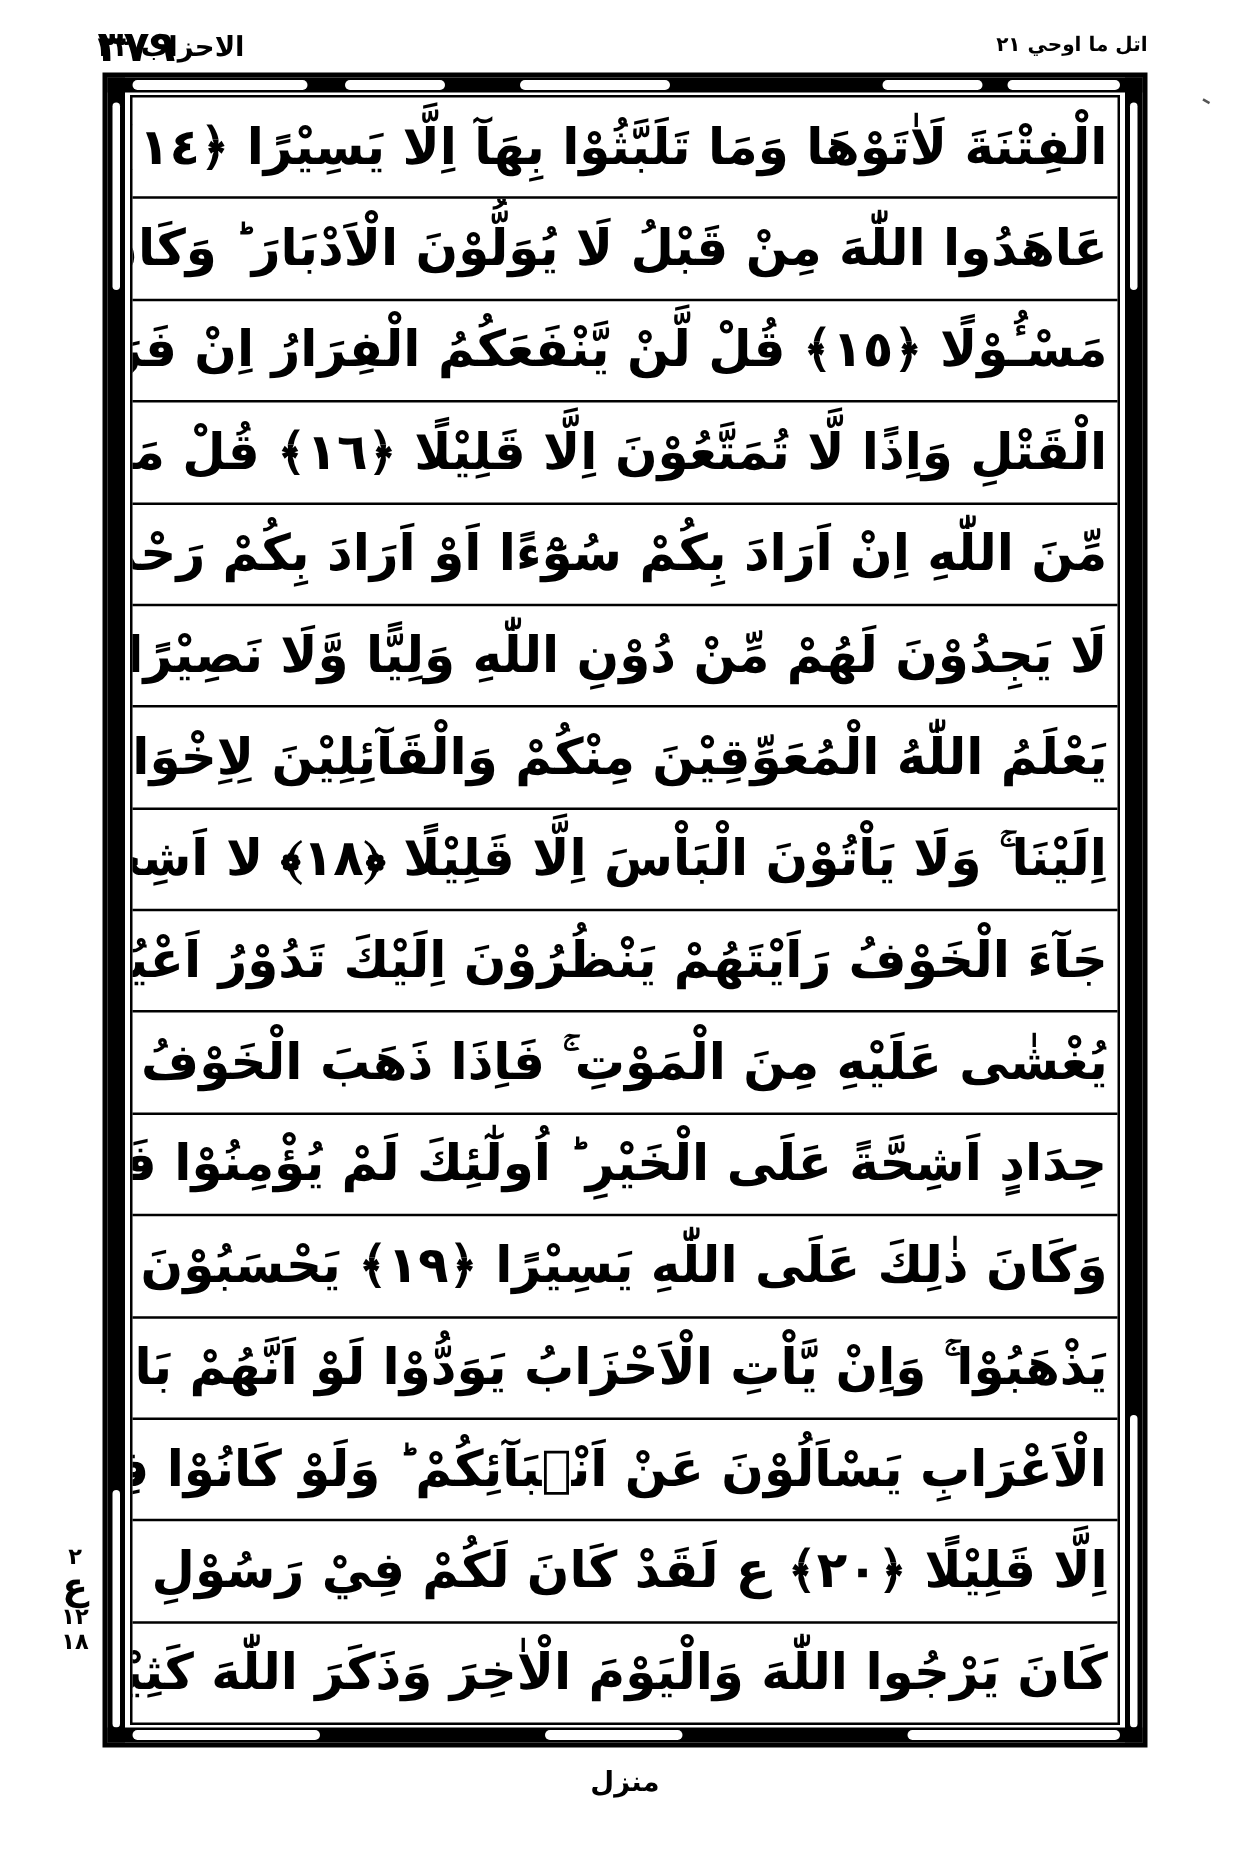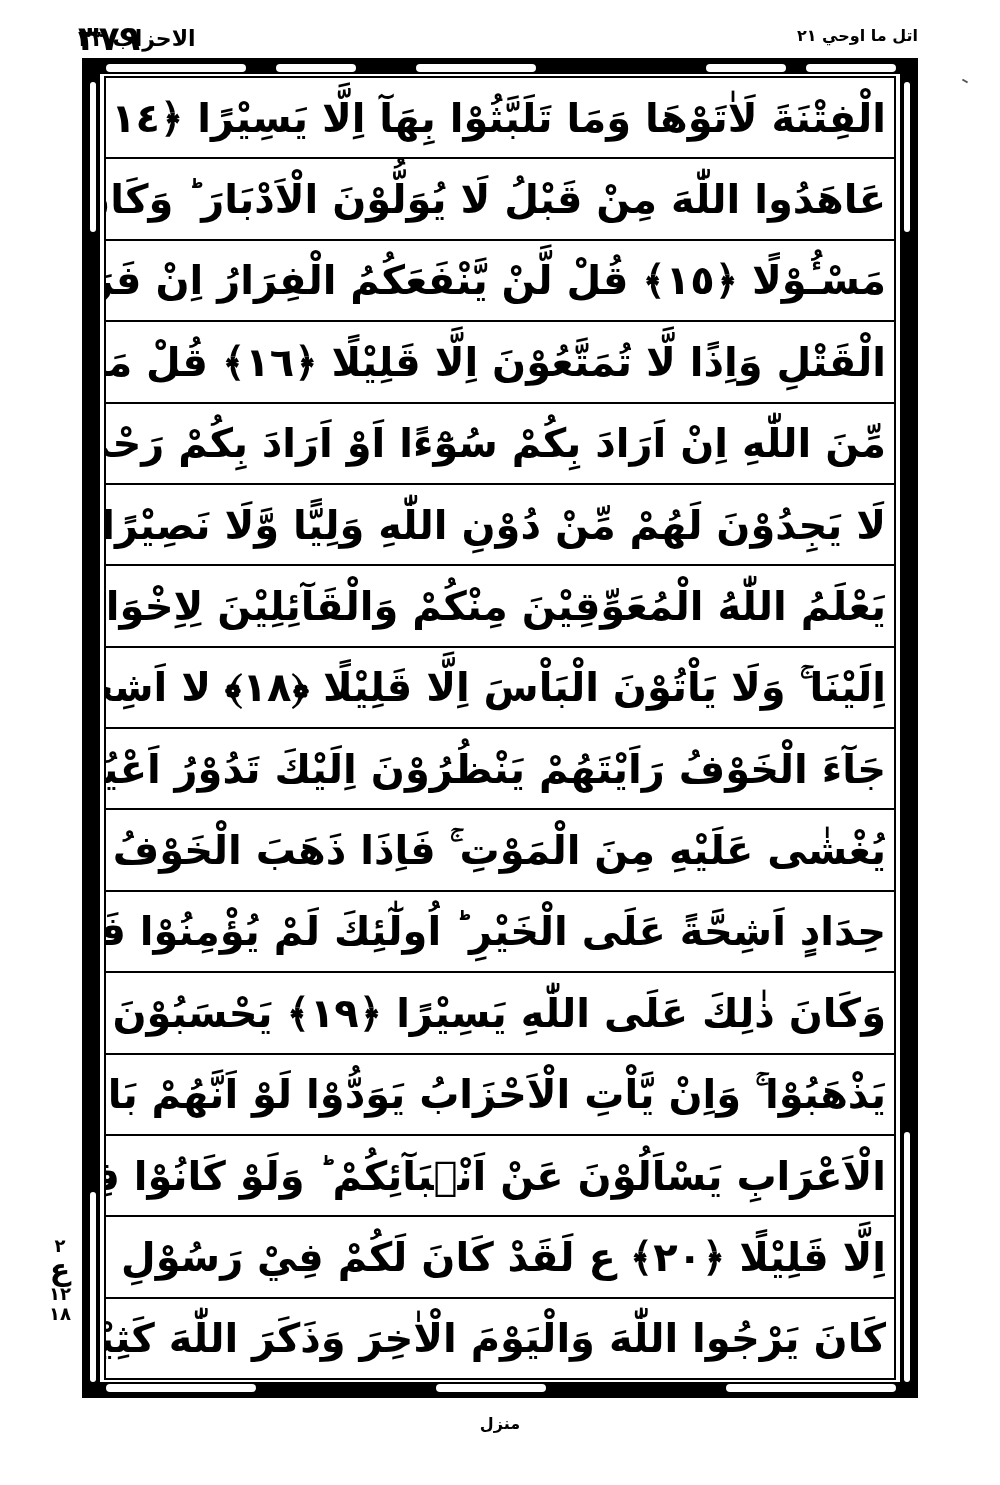--- a/index.html
+++ b/index.html
@@ -51,21 +51,21 @@
   }
 
   .margin-ruku {
     position: absolute; left: 40px; top: 1236px; width: 40px; text-align: center;
     font-size: 18px; font-weight: bold; line-height: 20px;
   }
   .margin-ruku .ain { font-size: 30px; line-height: 28px; }
 
   .footer {
     position: absolute; left: 0; right: 0; top: 1414px; text-align: center;
-    font-size: 16px; font-weight: bold; direction: rtl;
+    font-size: 22px; font-weight: bold; direction: rtl;
   }
   .stray-mark { position: absolute; width: 6px; height: 2px; background: #555; transform: rotate(30deg); }
 </style>
 </head>
 <body>
 
 <div class="header">
   <div class="hdr-left">الاحزاب ٣٣</div>
   <div class="hdr-center">٣٧٩</div>
   <div class="hdr-right">اتل ما اوحي ٢١</div>

